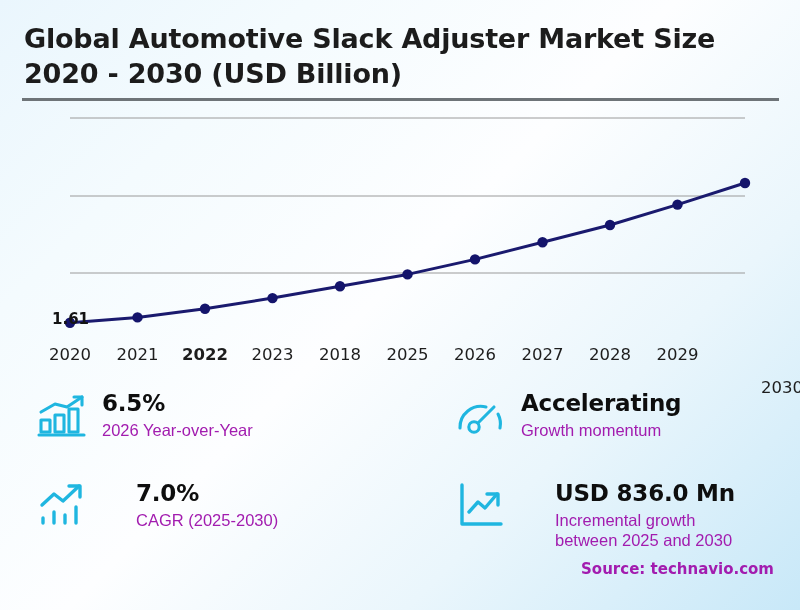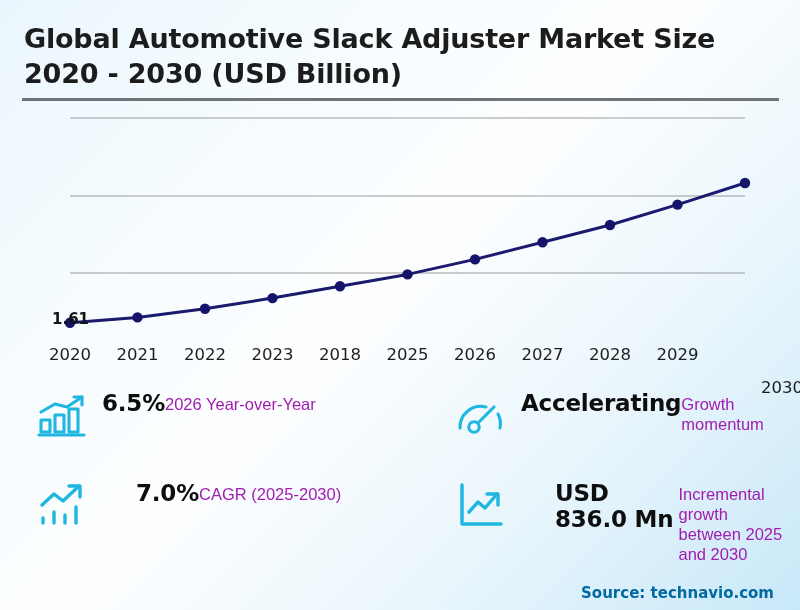--- a/index.html
+++ b/index.html
@@ -105,21 +105,21 @@
   .stat-icon {
     flex: 0 0 auto;
     width: 52px;
     height: 52px;
     display: flex;
     align-items: center;
     justify-content: center;
   }
   .stat-text {
     display: flex;
-    flex-direction: row;
+    flex-direction: column;
     justify-content: flex-start;
     padding-top: 1px;
   }
   .stat-value {
     font-family: "DejaVu Sans", sans-serif;
     font-weight: bold;
     font-size: 23px;
     line-height: 1.12;
     color: #0e0e0e;
     letter-spacing: -0.2px;
@@ -130,25 +130,25 @@
     line-height: 1.22;
     color: #a21caf;
     margin-top: 3px;
     white-space: pre-line;
   }
 
   
   .source {
     position: absolute;
     right: 26px;
-    bottom: 8px;
+    bottom: 32px;
     font-family: "DejaVu Sans", sans-serif;
     font-weight: bold;
     font-size: 15px;
-    color: #0369a1;
+    color: #a21caf;
   }
 </style>
 </head>
 <body>
 
 <div class="page">
 
   <div class="header">
     <h1 class="title">Global Automotive Slack Adjuster Market Size
 2020 - 2030 (USD Billion)</h1>
@@ -176,21 +176,21 @@
           <circle cx="677.5" cy="99.6" r="5.2" fill="#14146b"></circle>
           <circle cx="745.0" cy="78.0" r="5.2" fill="#14146b"></circle>
         </g>
     </svg>
   </div>
   <div class="first-value-label">1.61</div>
 
   <div class="xaxis" id="xaxis">
       <span class="xtick" style="left: 70px;">2020</span>
       <span class="xtick" style="left: 137.5px;">2021</span>
-      <span class="xtick" style="left: 205px;">2022</span>
+      <span class="xtick" style="left: 205px; font-weight: bold;">2022</span>
       <span class="xtick" style="left: 272.5px;">2023</span>
       <span class="xtick" style="left: 340px;">2018</span>
       <span class="xtick" style="left: 407.5px;">2025</span>
       <span class="xtick" style="left: 475px;">2026</span>
       <span class="xtick" style="left: 542.5px;">2027</span>
       <span class="xtick" style="left: 610px;">2028</span>
       <span class="xtick" style="left: 677.5px;">2029</span>
       <span class="xtick" style="left: 782px; margin-top: 33px;">2030</span>
     </div>
 

